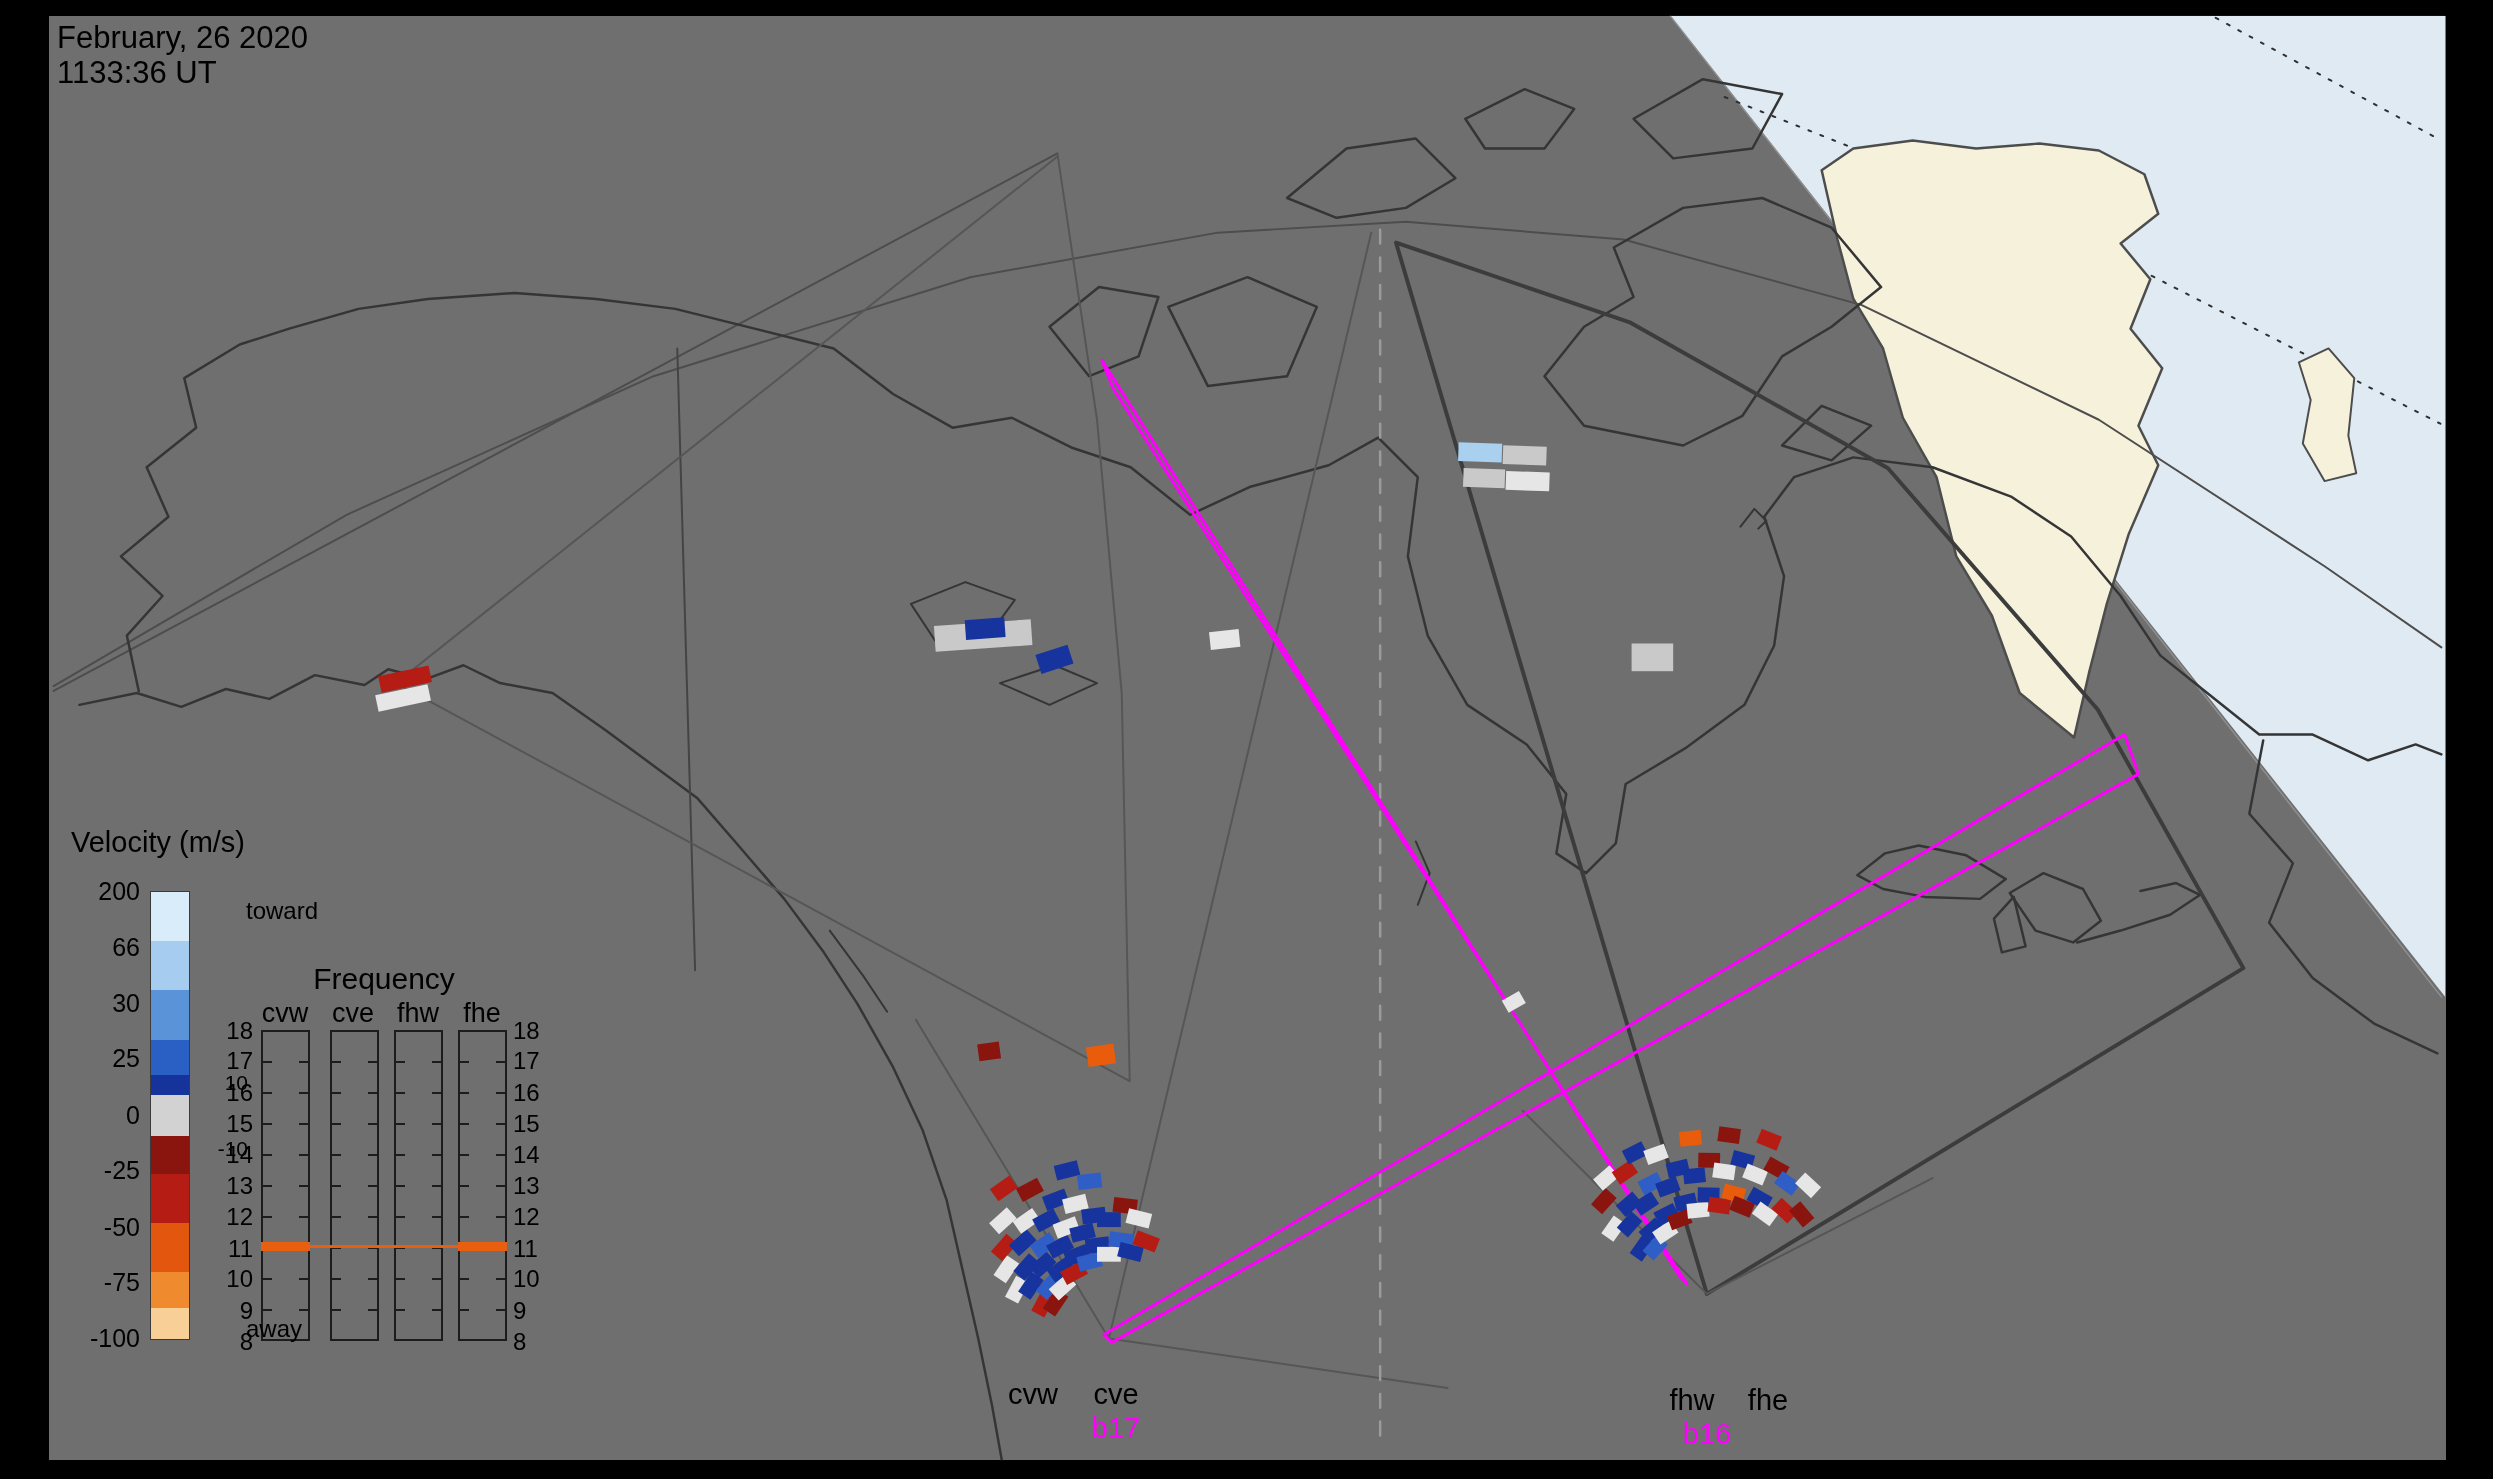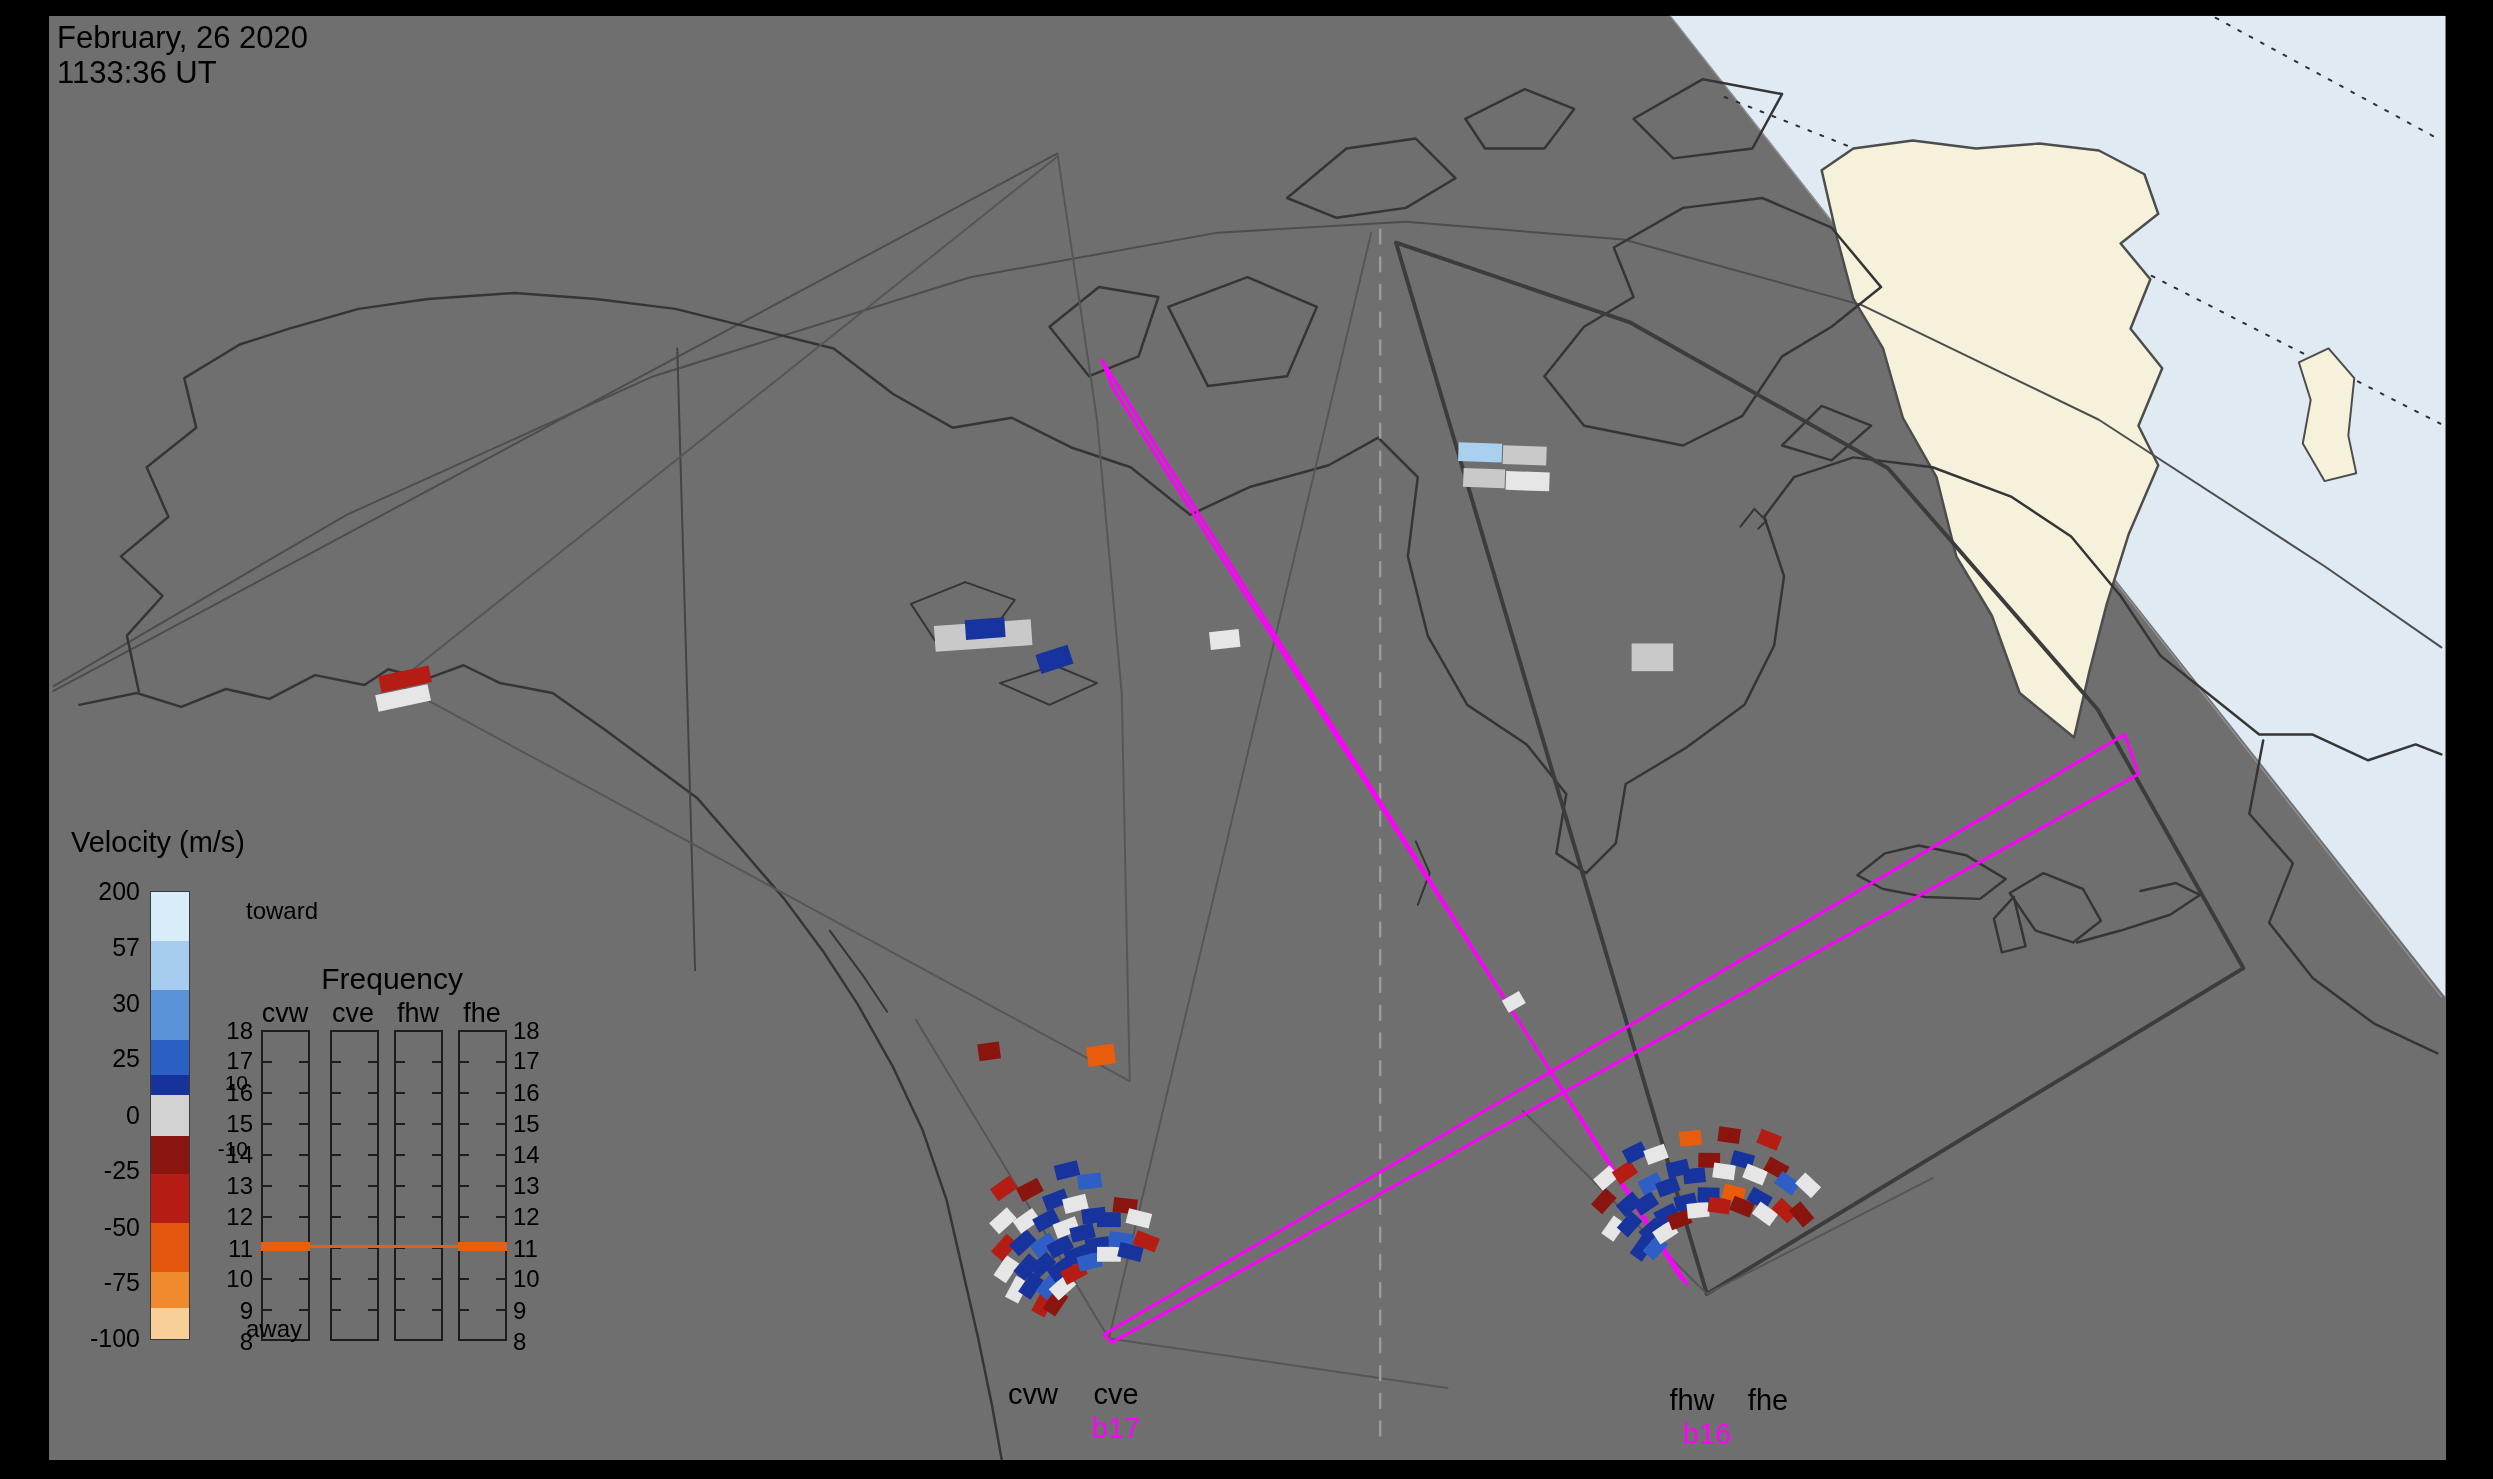--- a/index.html
+++ b/index.html
@@ -9,21 +9,21 @@
   #map-svg{position:absolute;left:0;top:0;width:2494px;height:1479px;}
   .datestamp{position:absolute;left:57px;top:20px;font-size:31px;line-height:35px;color:#000;z-index:5;}
   .vtitle{position:absolute;left:71px;top:826px;font-size:29px;z-index:5;}
   #vbar{position:absolute;left:150px;top:891px;width:38px;height:447px;z-index:5;border:1px solid #3a3a3a;
     background:linear-gradient(to bottom,
       #d9ecfa 0% 11%, #a6cdf0 11% 22%, #5b93d8 22% 33%, #2a5fc4 33% 41%,
       #16339b 41% 45.5%, #d2d2d2 45.5% 54.5%, #8a140e 54.5% 63%, #b51d14 63% 74%,
       #e2560d 74% 85%, #f08a2e 85% 93%, #f8cf97 93% 100%);}
   .vtick{position:absolute;left:55px;width:85px;text-align:right;font-size:25px;z-index:5;}
   .vdir{position:absolute;left:198px;font-size:24px;z-index:5;margin-left:48px;}
-  .ftitle{position:absolute;left:289px;top:962px;width:174px;text-align:right;font-size:30px;z-index:5;}
+  .ftitle{position:absolute;left:297px;top:962px;width:174px;text-align:center;font-size:30px;z-index:5;}
   .fhead{position:absolute;top:998px;width:69px;text-align:center;font-size:27px;transform:translateX(-50%);z-index:5;}
   .fbox{position:absolute;top:1030px;width:49px;height:311px;border:2px solid #1c1c1c;box-sizing:border-box;z-index:4;}
   .fbox .tl,.fbox .tr{position:absolute;top:0;bottom:0;width:9px;
       background-image:repeating-linear-gradient(to bottom,transparent 0px,transparent 29px,#1c1c1c 29px,#1c1c1c 31px);}
   .fbox .tl{left:0}.fbox .tr{right:0}
   .flab-l{position:absolute;left:196px;width:57px;text-align:right;font-size:24px;z-index:5;}
   .flab-r{position:absolute;left:513px;width:57px;text-align:left;font-size:24px;z-index:5;}
   .fnoise{position:absolute;left:202px;width:46px;text-align:right;font-size:21px;z-index:5;}
   .fmark{position:absolute;background:#e8600f;z-index:6;}
   .rlabel{position:absolute;font-size:29px;transform:translateX(-50%);white-space:nowrap;z-index:6;}
@@ -190,21 +190,21 @@
 <div class="datestamp">
   <div>February, 26 2020</div>
   <div>1133:36 UT</div>
 </div>
 
 <div class="vtitle">Velocity (m/s)</div>
 <div id="vbar"></div>
 <div class="vdir" style="top:897px">toward</div>
 <div class="vdir" style="top:1315px">away</div>
 <div class="vtick" style="top:877px">200</div>
-<div class="vtick" style="top:933px">57</div>
+<div class="vtick" style="top:933px">66</div>
 <div class="vtick" style="top:989px">30</div>
 <div class="vtick" style="top:1044px">25</div>
 <div class="vtick" style="top:1101px">0</div>
 <div class="vtick" style="top:1156px">-25</div>
 <div class="vtick" style="top:1213px">-50</div>
 <div class="vtick" style="top:1268px">-75</div>
 <div class="vtick" style="top:1324px">-100</div>
 
 <div class="ftitle">Frequency</div>
 <div class="fhead" style="left:285px">cvw</div>

